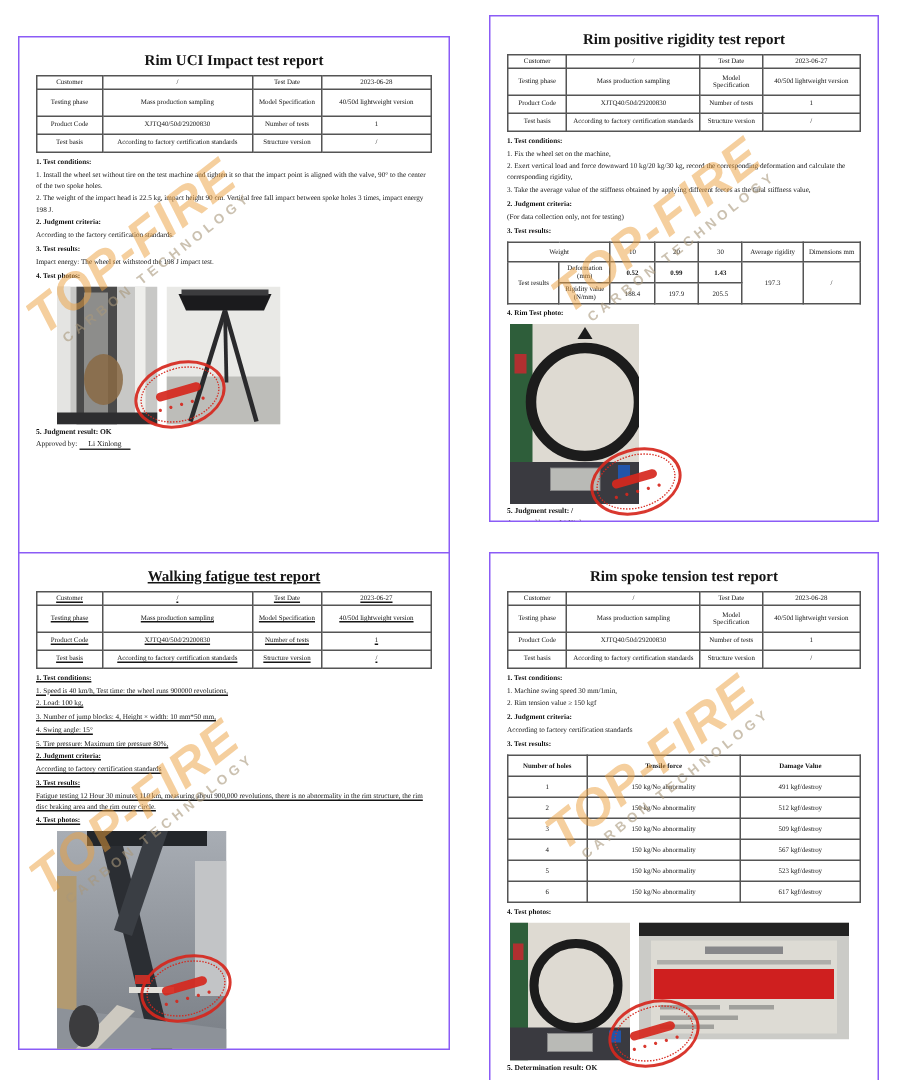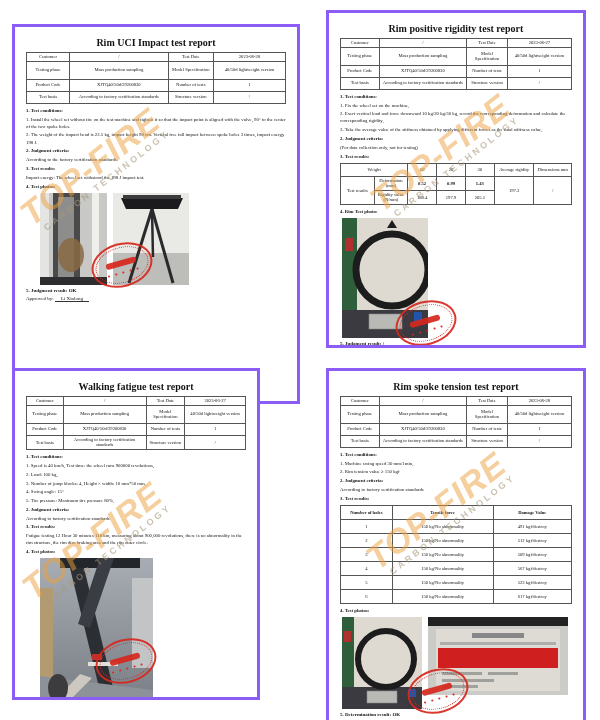--- a/index.html
+++ b/index.html
@@ -1,23 +1,23 @@
 <!DOCTYPE html>
 <html><head>
 <meta charset="utf-8">
 <style>
   html,body{margin:0;padding:0;background:#ffffff;width:600px;height:720px;
     font-family:"Liberation Sans",sans-serif;}
   .canvas{position:relative;width:600px;height:720px;background:#fff;overflow:hidden;}
 
-  .page{position:absolute;background:#fff;border:3px solid #8b5cf6;box-sizing:border-box;
+  .page{position:absolute;background:#fff;border:1px solid #8b5cf6;box-sizing:border-box;
     padding:8px 11px;overflow:hidden;font-family:"Liberation Serif",serif;color:#151515;}
   .p1{left:12px;top:24px;width:288px;height:380px;}
   .p2{left:326px;top:10px;width:260px;height:338px;}
-  .p3{left:12px;top:368px;width:248px;height:332px;}
+  .p3{left:12px;top:368px;width:288px;height:332px;text-decoration:underline;}
   .p4{left:326px;top:368px;width:260px;height:438px;}
 
   .title{text-align:center;font-weight:bold;font-size:10px;margin:2px 0 4px 0;}
 
   table.info{width:100%;border-collapse:collapse;table-layout:fixed;}
   table.info td{border:0.8px solid #555;font-size:4.6px;line-height:1.25;
     padding:1px 2px;text-align:center;word-wrap:break-word;}
   table.info td:nth-child(1){width:16%;}
   table.info td:nth-child(2){width:39%;}
   table.info td:nth-child(3){width:17%;}

